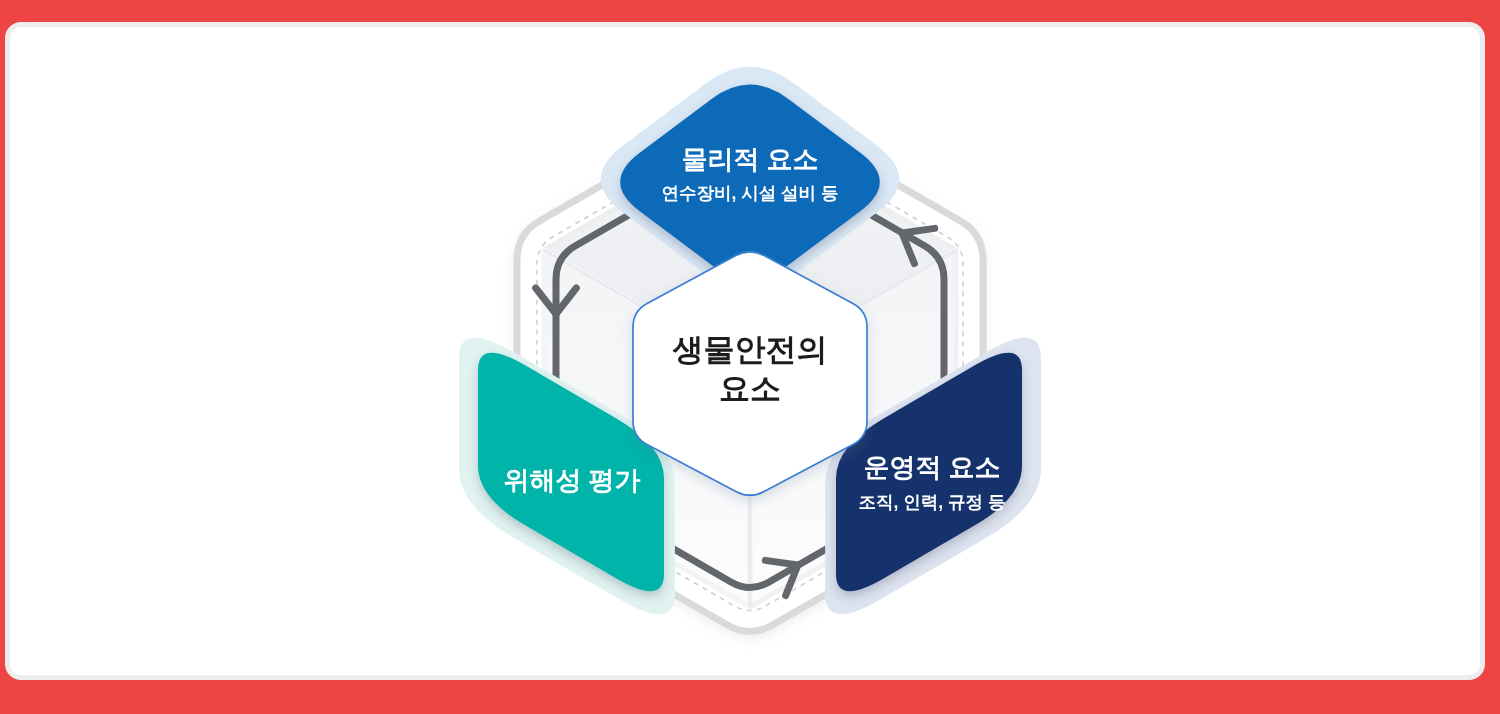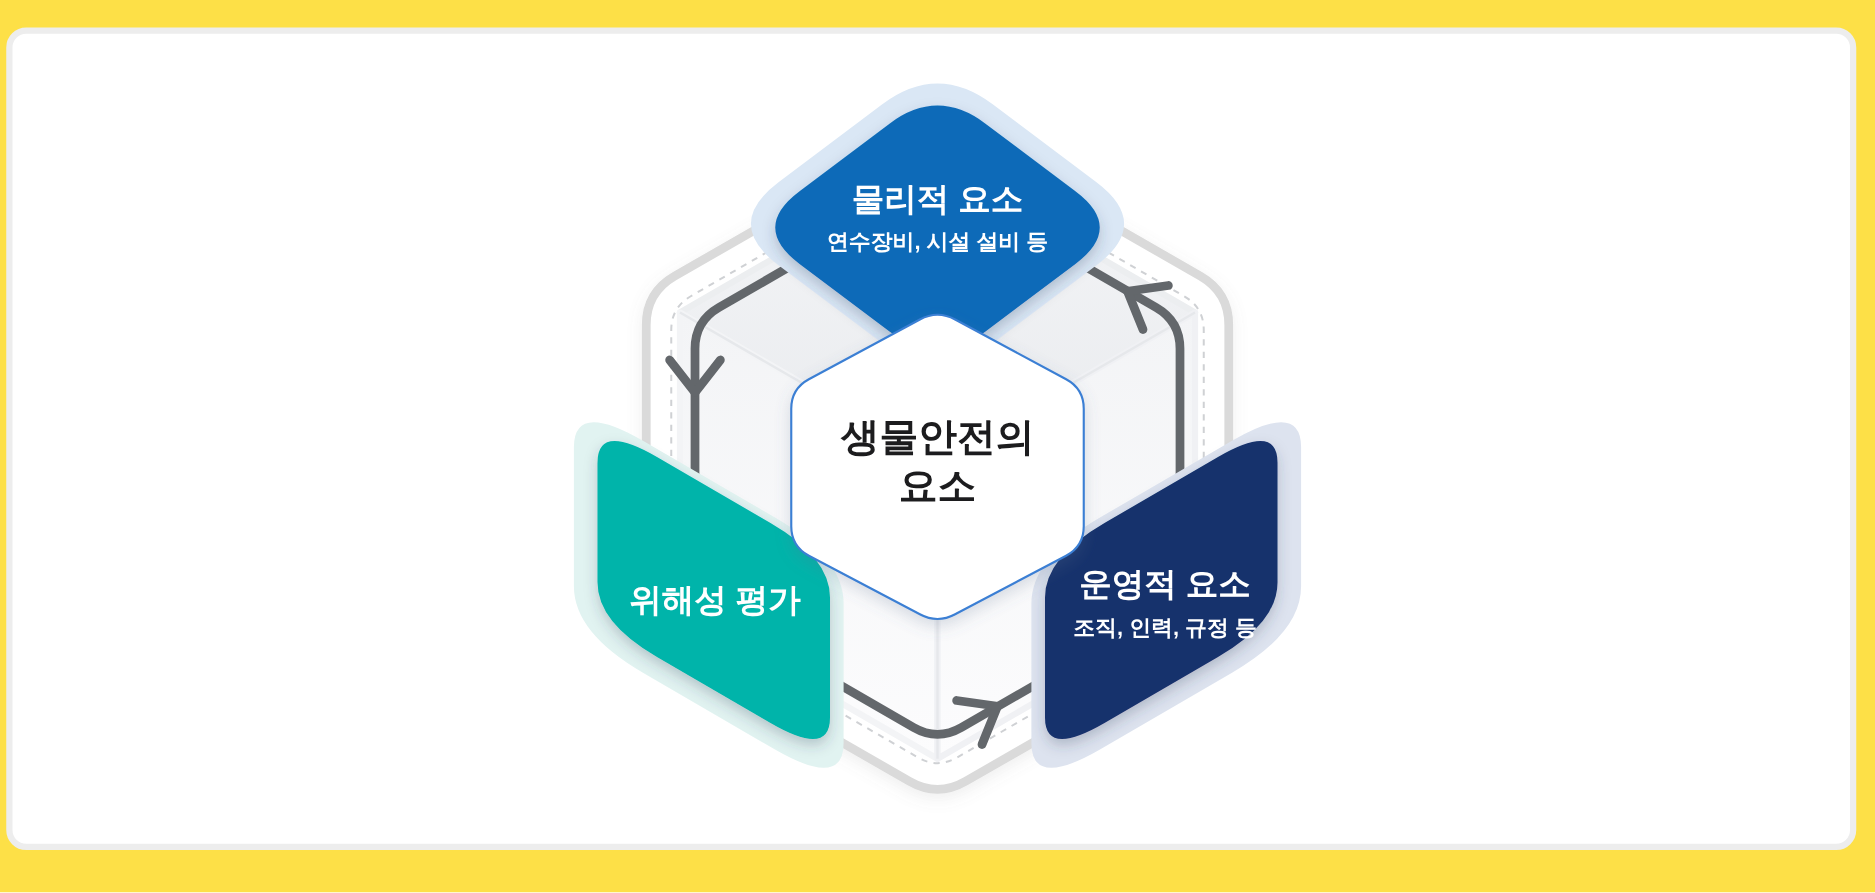--- a/index.html
+++ b/index.html
@@ -8,21 +8,21 @@
     background: #ffffff;
     width: 1500px;
     height: 714px;
     overflow: hidden;
     font-family: "Liberation Sans", "DejaVu Sans", sans-serif;
   }
   .stage {
     position: relative;
     width: 1500px;
     height: 714px;
-    background: #fde047;
+    background: #ef4444;
   }
   .card {
     position: absolute;
     left: 5px;
     top: 22px;
     width: 1480px;
     height: 658px;
     background: #ffffff;
     border: 5px solid #ededed;
     border-radius: 16px;

